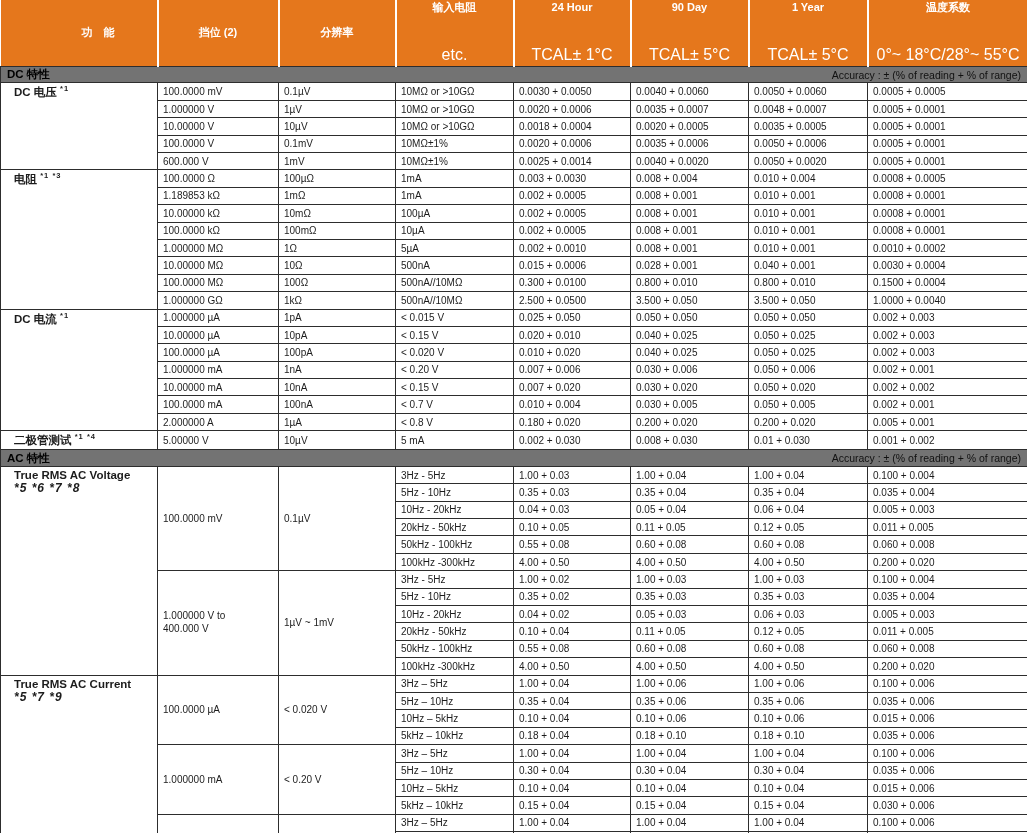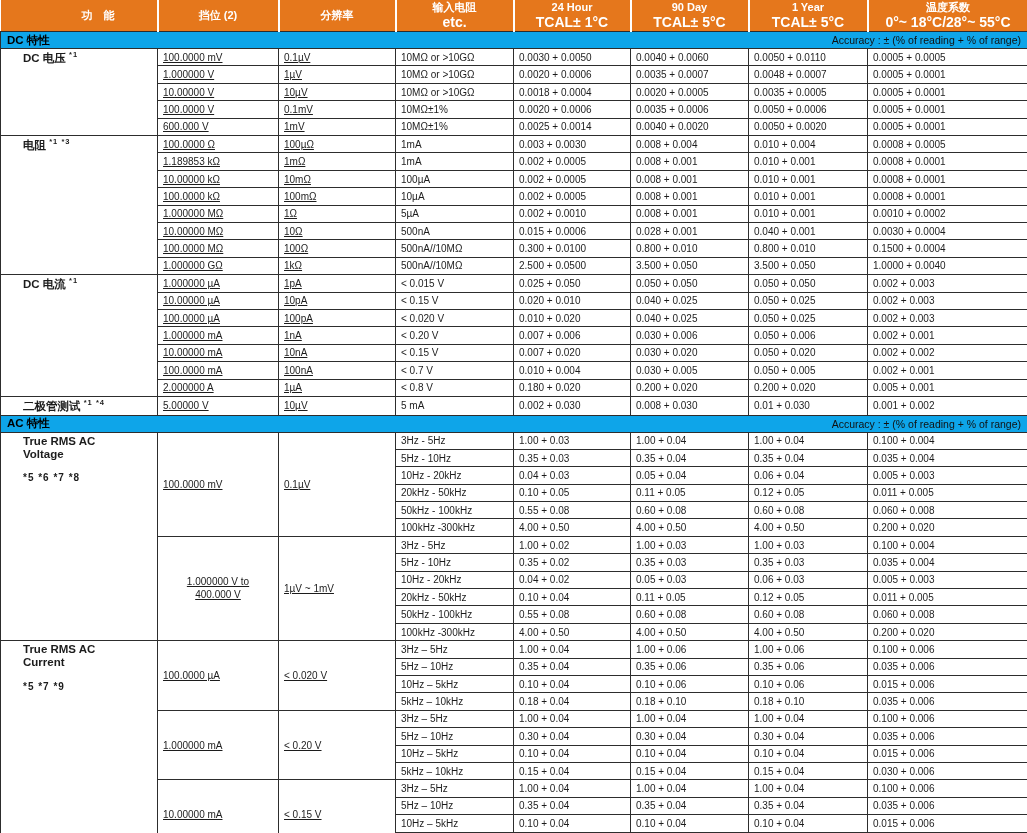--- a/index.html
+++ b/index.html
@@ -23,50 +23,50 @@
     font-weight:bold;
     height:28px;
     padding:1px 2px;
     text-align:center;
     vertical-align:middle;
     line-height:1.18;
     border-left:2px solid #ffffff;
     border-bottom:1px solid #2d2d2d;
   }
   thead th:first-child { border-left:none;padding-left:41px; }
-  thead th .h2 { font-size:14px; font-weight:bold; }
+  thead th .h2 { font-size:16px; font-weight:normal;margin-top:32px; }
 
   
   td {
     border:1px solid #2d2d2d;
     font-size:10px;
     color:#1c1c1c;
     padding:0 5px;
     overflow:hidden;
     white-space:nowrap;
   }
   tr.data-row { height:17.4px; }
 
   td.label-cell {
     vertical-align:top;
     font-weight:bold;
     font-size:11.5px;
-    padding:2px 22px;
+    padding:2px 13px;
     white-space:normal;
     line-height:1.15;
   }
   td.label-cell .sup { font-size:7.5px; vertical-align:super; font-weight:bold; letter-spacing:1px; }
-  td.label-cell .sup-below { display:block; font-size:10px; font-weight:bold; letter-spacing:1px; margin-top:11px; }
+  td.label-cell .sup-below { display:block; font-size:12px; font-weight:bold; letter-spacing:1px; margin-top:0;font-style:italic; }
 
-  td.range-cell, td.res-cell { vertical-align:middle;text-decoration:underline; }
-  td.range-cell.multi { white-space:pre-line; line-height:1.25;text-align:center; }
+  td.range-cell, td.res-cell { vertical-align:middle; }
+  td.range-cell.multi { white-space:pre-line; line-height:1.25; }
 
   
   tr.section-row td {
-    background:#0ea5e9;
+    background:#737373;
     height:16.6px;
     padding:0 6px;
     border:1px solid #2d2d2d;
   }
   tr.section-row .band-wrap {
     display:flex; justify-content:space-between; align-items:center; width:100%;
   }
   tr.section-row .band-title { font-weight:bold; font-size:11.5px; color:#000; }
   tr.section-row .band-note  { font-size:10.5px; color:#111;text-align:right; }
 </style>
@@ -126,21 +126,21 @@
           </div>
         </td>
       </tr>
       <tr class="data-row">
         <td rowspan="5" class="label-cell"><span>DC 电压</span> <span class="sup">*1</span></td>
         <td class="range-cell">100.0000 mV</td>
         <td class="res-cell">0.1µV</td>
         <td>10MΩ or &gt;10GΩ</td>
         <td>0.0030 + 0.0050</td>
         <td>0.0040 + 0.0060</td>
-        <td>0.0050 + 0.0110</td>
+        <td>0.0050 + 0.0060</td>
         <td>0.0005 + 0.0005</td>
       </tr>
       <tr class="data-row">
         <td class="range-cell">1.000000 V</td>
         <td class="res-cell">1µV</td>
         <td>10MΩ or &gt;10GΩ</td>
         <td>0.0020 + 0.0006</td>
         <td>0.0035 + 0.0007</td>
         <td>0.0048 + 0.0007</td>
         <td>0.0005 + 0.0001</td>

